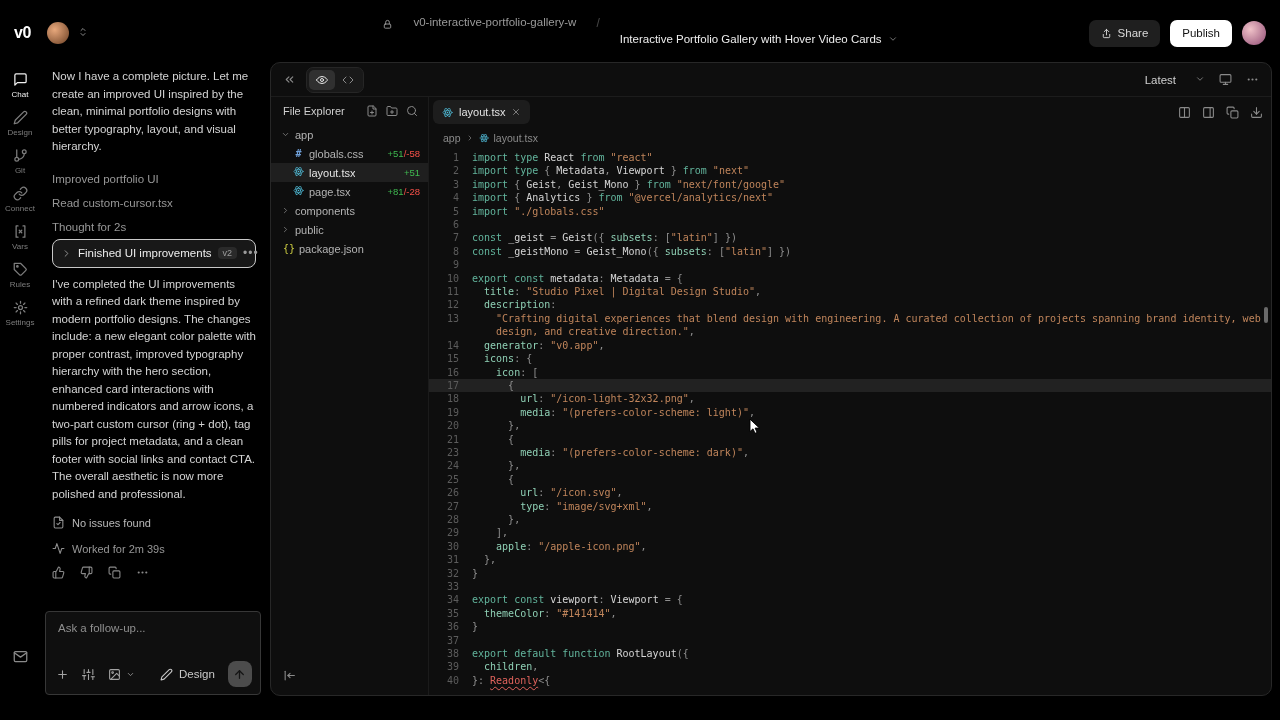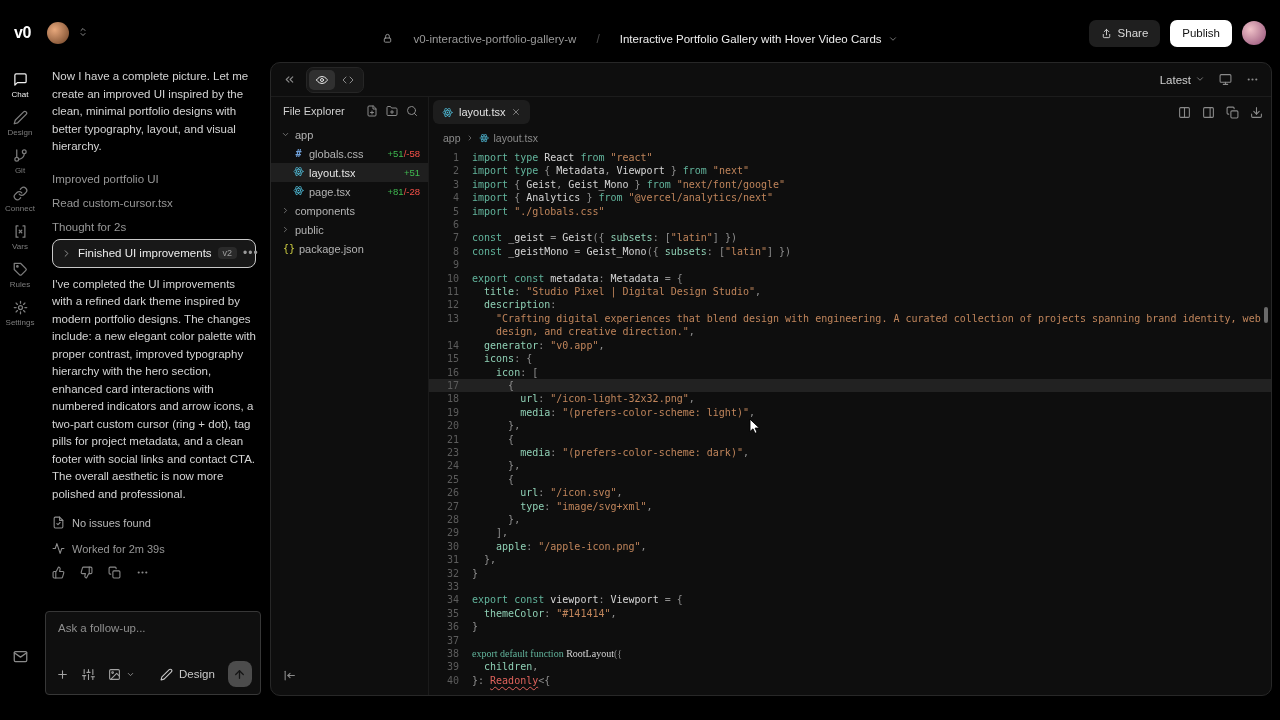--- a/index.html
+++ b/index.html
@@ -12,21 +12,21 @@
   *{box-sizing:border-box;margin:0;padding:0}
   html,body{width:1280px;height:720px;overflow:hidden}
   body{position:relative;background:var(--bg);font-family:"Liberation Sans",sans-serif;color:#d4d4d4;-webkit-font-smoothing:antialiased}
   svg{fill:none;stroke:currentColor;stroke-width:2;stroke-linecap:round;stroke-linejoin:round;flex:none}
 
   
   .topbar{position:absolute;left:0;top:0;right:0;height:50px;display:flex;align-items:center;padding:16px 14px 0 14px}
   .logo{color:#fff;font-weight:700;font-size:16px;letter-spacing:-.5px}
   .avatar{width:22px;height:22px;border-radius:50%;background:radial-gradient(circle at 35% 35%,#e8a87c,#8a5a3a 75%);margin-left:16px}
   .switcher{color:#8a8a8a;margin-left:8px}
-  .tb-center{position:absolute;left:0;right:0;top:16px;height:46px;display:flex;align-items:center;justify-content:center;gap:20px;pointer-events:none}
+  .tb-center{position:absolute;left:0;right:0;top:16px;height:46px;display:flex;justify-content:center;gap:20px;pointer-events:none}
   .tb-center>*{pointer-events:auto}
   .proj-icon{color:#9a9a9a}
   .proj-name{color:#9a9a9a;font-size:11.5px}
   .crumb-slash{color:#4a4a4a;font-size:12px}
   .chat-title{color:#ededed;font-size:11.5px;display:flex;align-items:center;gap:6px}
   .chat-title svg{color:#8a8a8a}
   .tb-right{margin-left:auto;display:flex;align-items:center;gap:10px}
   .btn{height:27px;display:flex;align-items:center;gap:6px;padding:0 12px;border-radius:7px;font-size:11.5px;border:none;cursor:pointer}
   .btn-share{background:#1f1f1f;color:#d9d9d9}
   .btn-publish{background:#fff;color:#111;font-weight:500}
@@ -70,21 +70,21 @@
   
   .panel{position:absolute;left:270px;top:62px;right:8px;bottom:24px;background:var(--panel-bg);border:1px solid var(--panel-border);border-radius:10px;overflow:hidden;display:flex;flex-direction:column}
   .panel-toolbar{height:34px;flex:none;display:flex;align-items:center;padding:0 12px;gap:10px;border-bottom:1px solid #1c1c1c}
   .icon-btn{color:#8a8a8a;background:none;border:none;display:flex;align-items:center;justify-content:center;cursor:pointer}
   .icon-btn svg{width:13px;height:13px}
   .seg-group{display:flex;background:#191919;border:1px solid #262626;border-radius:7px;padding:2px}
   .seg{width:26px;height:20px;display:flex;align-items:center;justify-content:center;border-radius:5px;color:#8a8a8a;cursor:pointer}
   .seg.active{background:#303030;color:#e8e8e8}
   .seg svg{width:12px;height:12px}
   .toolbar-right{margin-left:auto;display:flex;align-items:center;gap:14px}
-  .latest{display:flex;align-items:flex-start;gap:4px;color:#cfcfcf;font-size:11.5px;cursor:pointer}
+  .latest{display:flex;align-items:flex-start;gap:19px;color:#cfcfcf;font-size:11.5px;cursor:pointer}
   .latest svg{width:10px;height:10px;color:#8a8a8a}
 
   .panel-body{flex:1;display:flex;min-height:0}
   .fe{width:158px;flex:none;padding-top:8px;border-right:1px solid #1b1b1b}
   .fe-header{display:flex;align-items:center;padding:0 10px 8px 12px;gap:8px}
   .fe-title{font-size:11px;color:#cfcfcf;margin-right:auto}
   .fe-header .icon-btn svg{width:12px;height:12px}
   .fe-row{height:19px;display:flex;align-items:center;gap:5px;padding:0 8px 0 10px;font-size:11px;color:#b3b3b3;cursor:pointer}
   .fe-row.file{padding-left:22px}
   .fe-row.selected{background:#1f1f1f;color:#e4e4e4}
@@ -628,21 +628,21 @@
             <div class="code-line">
               <span class="ln">36</span>
               <span class="lc" style="padding-left: 0ch;"><span class="tk-pn">}</span></span>
             </div>
             <div class="code-line">
               <span class="ln">37</span>
               <span class="lc" style="padding-left: 0ch;"></span>
             </div>
             <div class="code-line">
               <span class="ln">38</span>
-              <span class="lc" style="padding-left: 0ch; font-family: Liberation Serif, serif;"><span class="tk-kw">export default function </span><span class="tk-pl">RootLayout</span><span class="tk-pn">({</span></span>
+              <span class="lc" style="padding-left: 0ch;"><span class="tk-kw">export default function </span><span class="tk-pl">RootLayout</span><span class="tk-pn">({</span></span>
             </div>
             <div class="code-line">
               <span class="ln">39</span>
               <span class="lc" style="padding-left: 2ch;"><span class="tk-prop">children</span><span class="tk-pn">,</span></span>
             </div>
             <div class="code-line">
               <span class="ln">40</span>
               <span class="lc" style="padding-left: 0ch;"><span class="tk-pn">}: </span><span class="tk-err">Readonly</span><span class="tk-pn">&lt;{</span></span>
             </div>
           </div>

